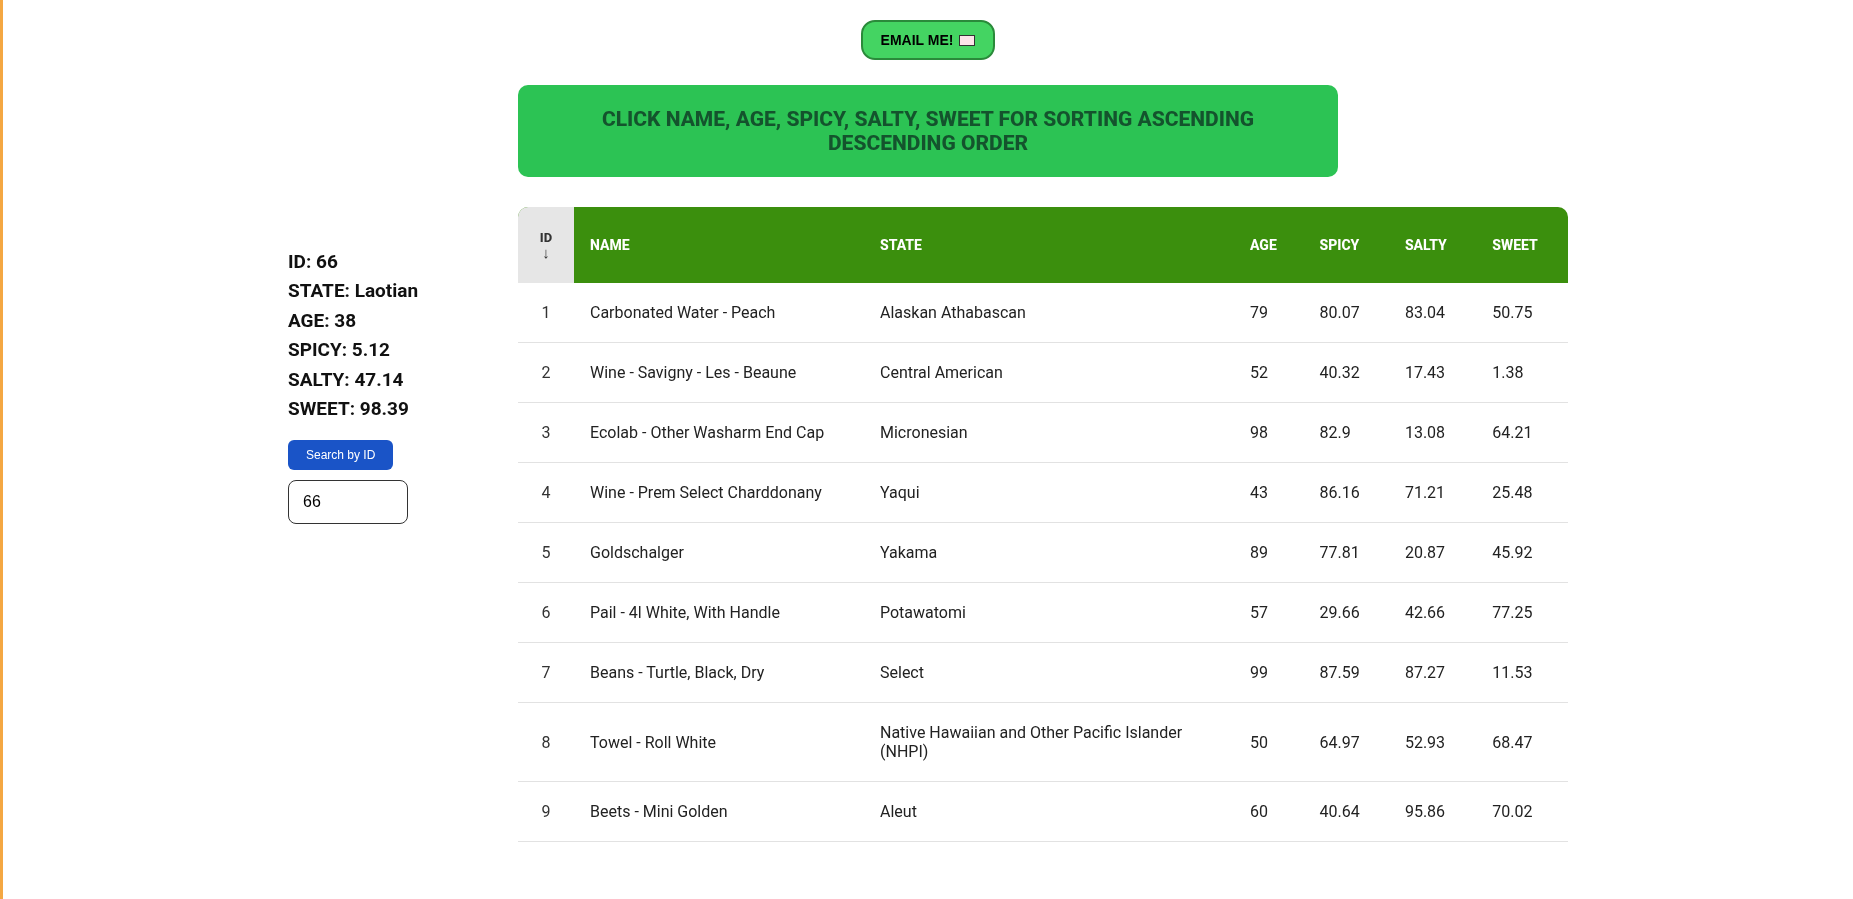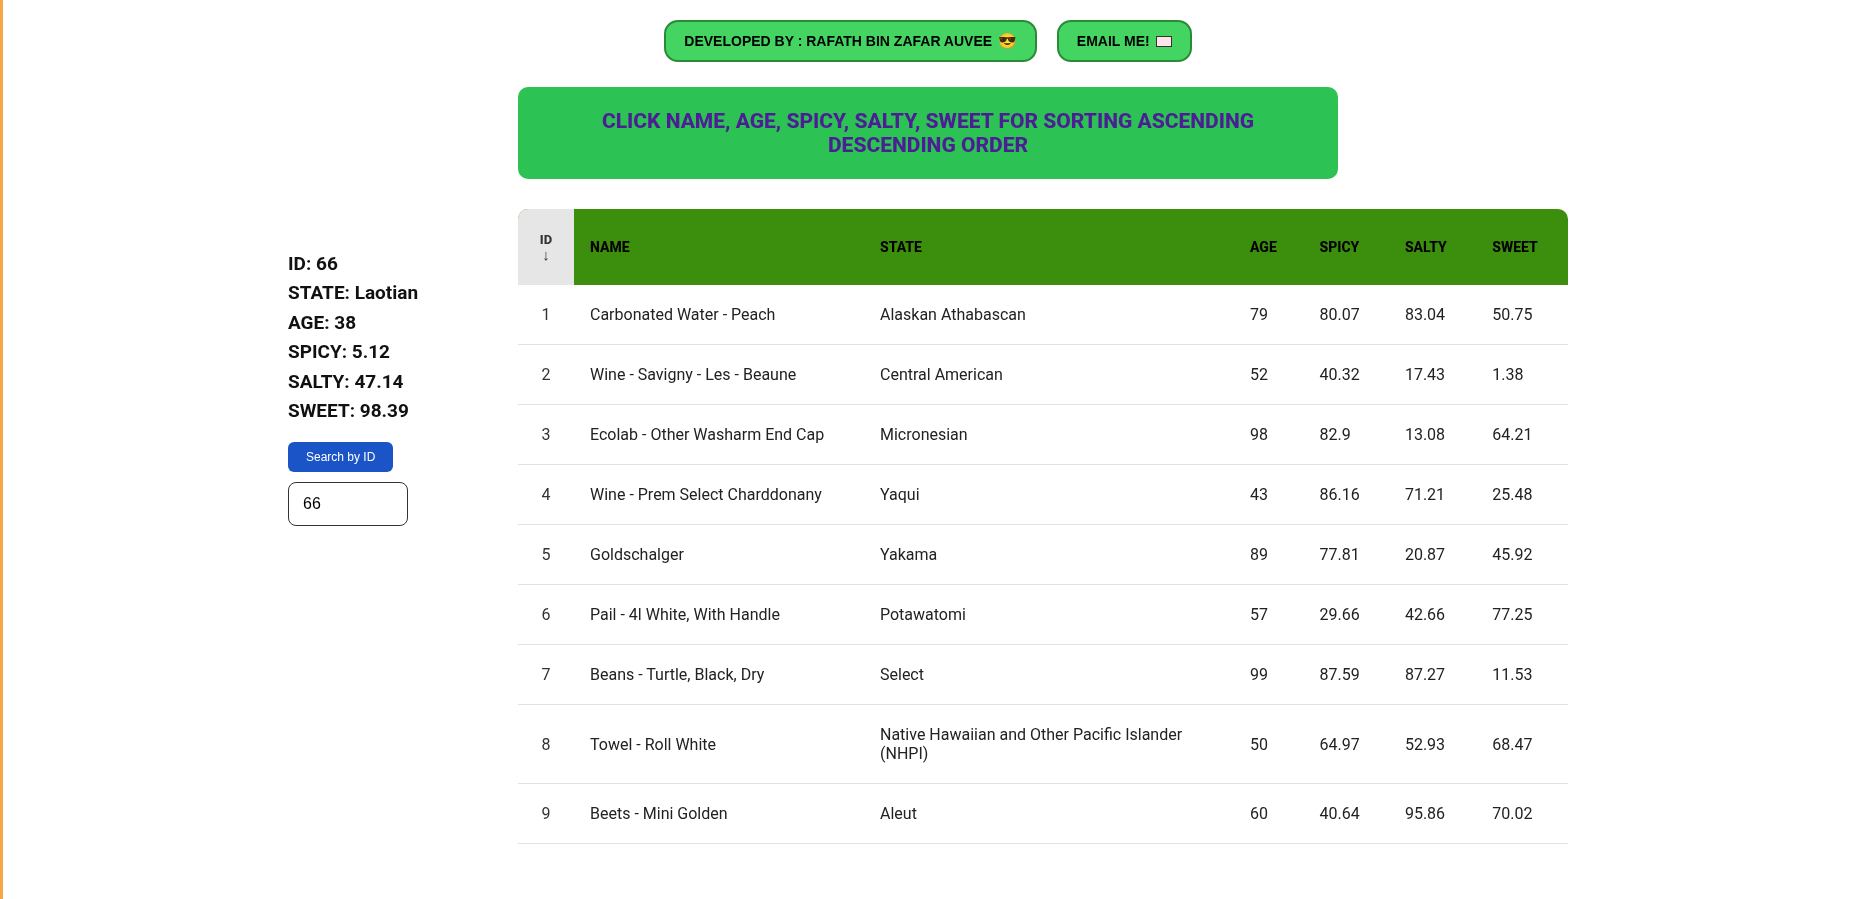--- a/index.html
+++ b/index.html
@@ -40,21 +40,21 @@
       width: 16px;
       height: 11px;
       background: #fce4e9;
       border: 1px solid #333;
       position: relative;
     }
     .banner {
       max-width: 820px;
       margin: 0 auto 30px;
       background: #2cc354;
-      color: #4c1d95;
+      color: #14532d;
       font-size: 21px;
       font-weight: 800;
       text-align: center;
       padding: 22px 20px;
       border-radius: 10px;
     }
     .layout {
       display: flex;
       max-width: 1280px;
       margin: 0 auto;
@@ -94,21 +94,21 @@
       flex: 1;
     }
     table {
       width: 100%;
       border-collapse: collapse;
     }
     thead tr {
       background: #3b8f0d;
     }
     thead th {
-      color: #000000;
+      color: #ffffff;
       font-size: 14px;
       font-weight: 800;
       text-align: left;
       padding: 30px 16px;
     }
     thead th.num {
       text-align: left;
     }
     .th-id {
       background: #e6e6e6;
@@ -140,24 +140,20 @@
       text-align: center;
       color: #333;
     }
     .col-name { width: 290px; }
     .col-state { width: 370px; }
   </style>
 </head>
 <body>
 
 <div class="top-buttons">
-  <button class="btn-dev">
-    <span>DEVELOPED BY : RAFATH BIN ZAFAR AUVEE</span>
-    <span class="emoji-face">😎</span>
-  </button>
   <button class="btn-email">
     <span>EMAIL ME!</span>
     <span class="email-icon"></span>
   </button>
 </div>
 
 <div class="banner">CLICK NAME, AGE, SPICY, SALTY, SWEET FOR SORTING ASCENDING DESCENDING ORDER</div>
 
 <div class="layout">
   <div class="side">

